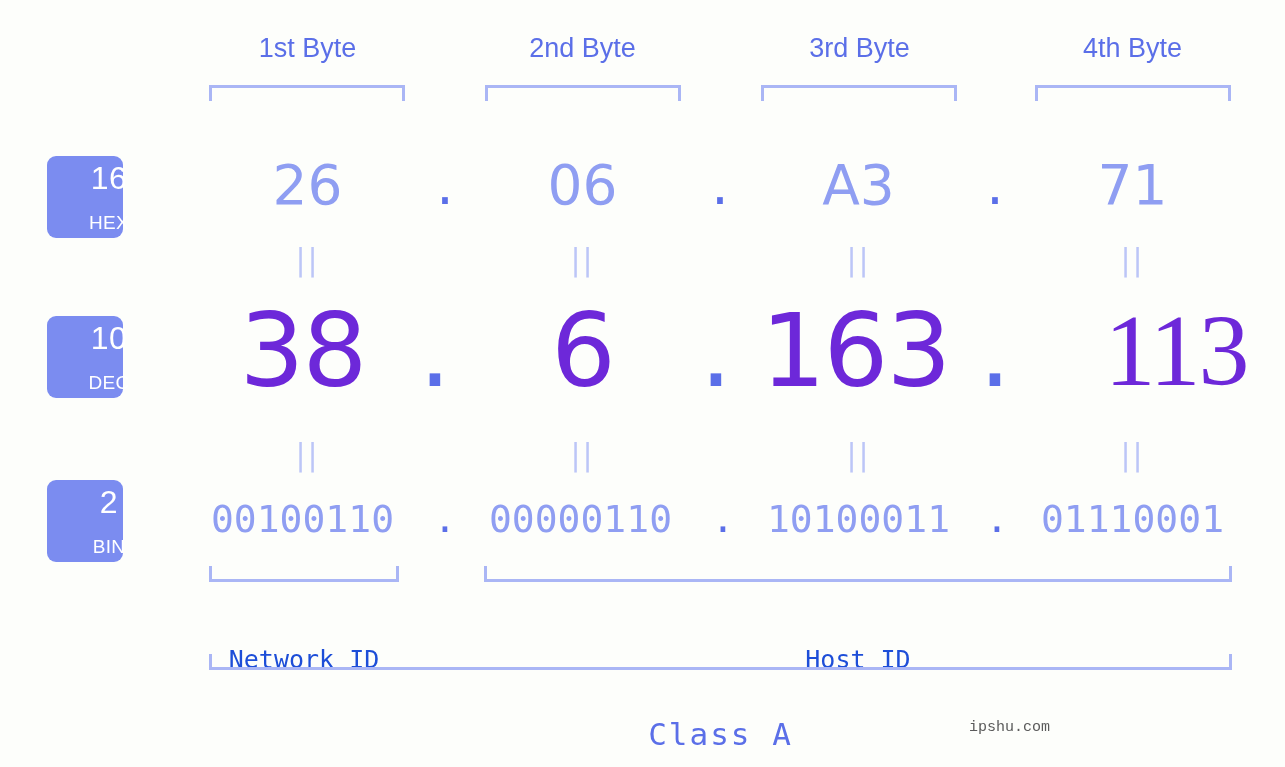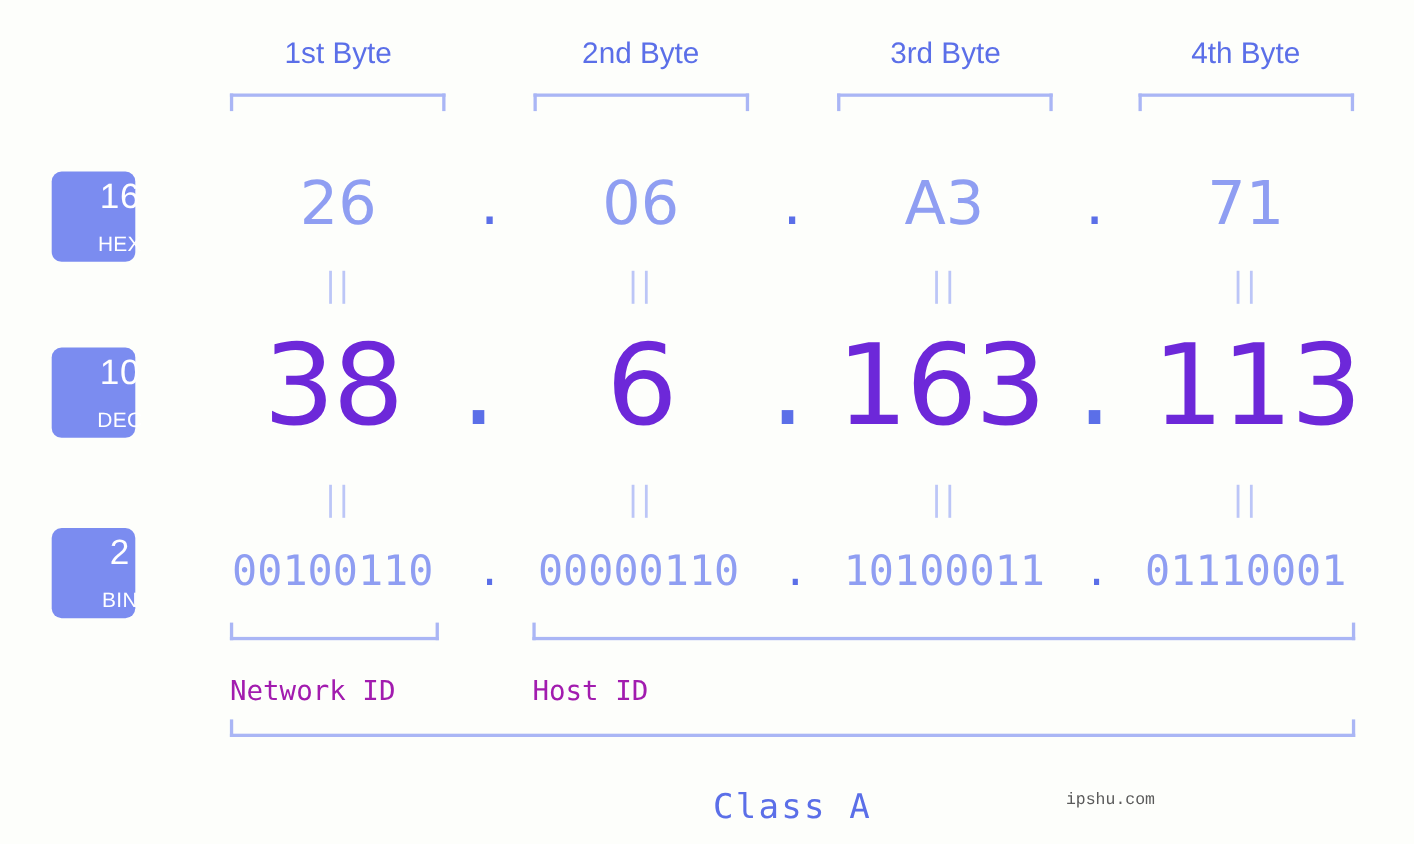--- a/index.html
+++ b/index.html
@@ -119,23 +119,25 @@
     font-family:"DejaVu Sans", sans-serif;
     letter-spacing:2px;
     line-height:1;
     text-align:center;
   }
 
   
   .caption {
     position:absolute;
     font-size:25px;
-    color:#a21caf;
-    font-family:"DejaVu Sans Mono", monospace;
-    white-space:nowrap;
+    color:#1d4ed8;
+    font-family:"DejaVu Sans Mono", monospace;
+    text-align:center;
+    white-space:nowrap;
+    margin-top:32px;
   }
   .class-caption {
     position:absolute;
     font-size:31px;
     color:#5b6fe8;
     font-family:"DejaVu Sans Mono", monospace;
     text-align:center;
     white-space:nowrap;
     letter-spacing:2px;
   }
@@ -190,21 +192,21 @@
   <div class="eqmark" style="left:485px; top:245px; width:195px;">||</div>
   <div class="eqmark" style="left:761px; top:245px; width:195px;">||</div>
   <div class="eqmark" style="left:1035px; top:245px; width:195px;">||</div>
 
   <div class="cell dec-val" style="left:205px; top:300px; width:195px;">38</div>
   <div class="cell dec-dot" style="left:395px; top:300px; width:80px;">.</div>
   <div class="cell dec-val" style="left:485px; top:300px; width:195px;">6</div>
   <div class="cell dec-dot" style="left:676px; top:300px; width:80px;">.</div>
   <div class="cell dec-val" style="left:755px; top:300px; width:200px;">163</div>
   <div class="cell dec-dot" style="left:955px; top:300px; width:80px;">.</div>
-  <div class="cell dec-val" style="left:1042px; top:300px; width:200px;">113</div>
+  <div class="cell dec-val" style="left:1076px; top:300px; width:200px;font-family:Liberation Serif, serif;">113</div>
 
   <div class="eqmark" style="left:210px; top:440px; width:195px;">||</div>
   <div class="eqmark" style="left:485px; top:440px; width:195px;">||</div>
   <div class="eqmark" style="left:761px; top:440px; width:195px;">||</div>
   <div class="eqmark" style="left:1035px; top:440px; width:195px;">||</div>
 
   <div class="cell bin-val" style="left:200px; top:500px; width:205px;">00100110</div>
   <div class="cell bin-dot" style="left:405px; top:500px; width:80px;">.</div>
   <div class="cell bin-val" style="left:478px; top:500px; width:205px;">00000110</div>
   <div class="cell bin-dot" style="left:683px; top:500px; width:80px;">.</div>

